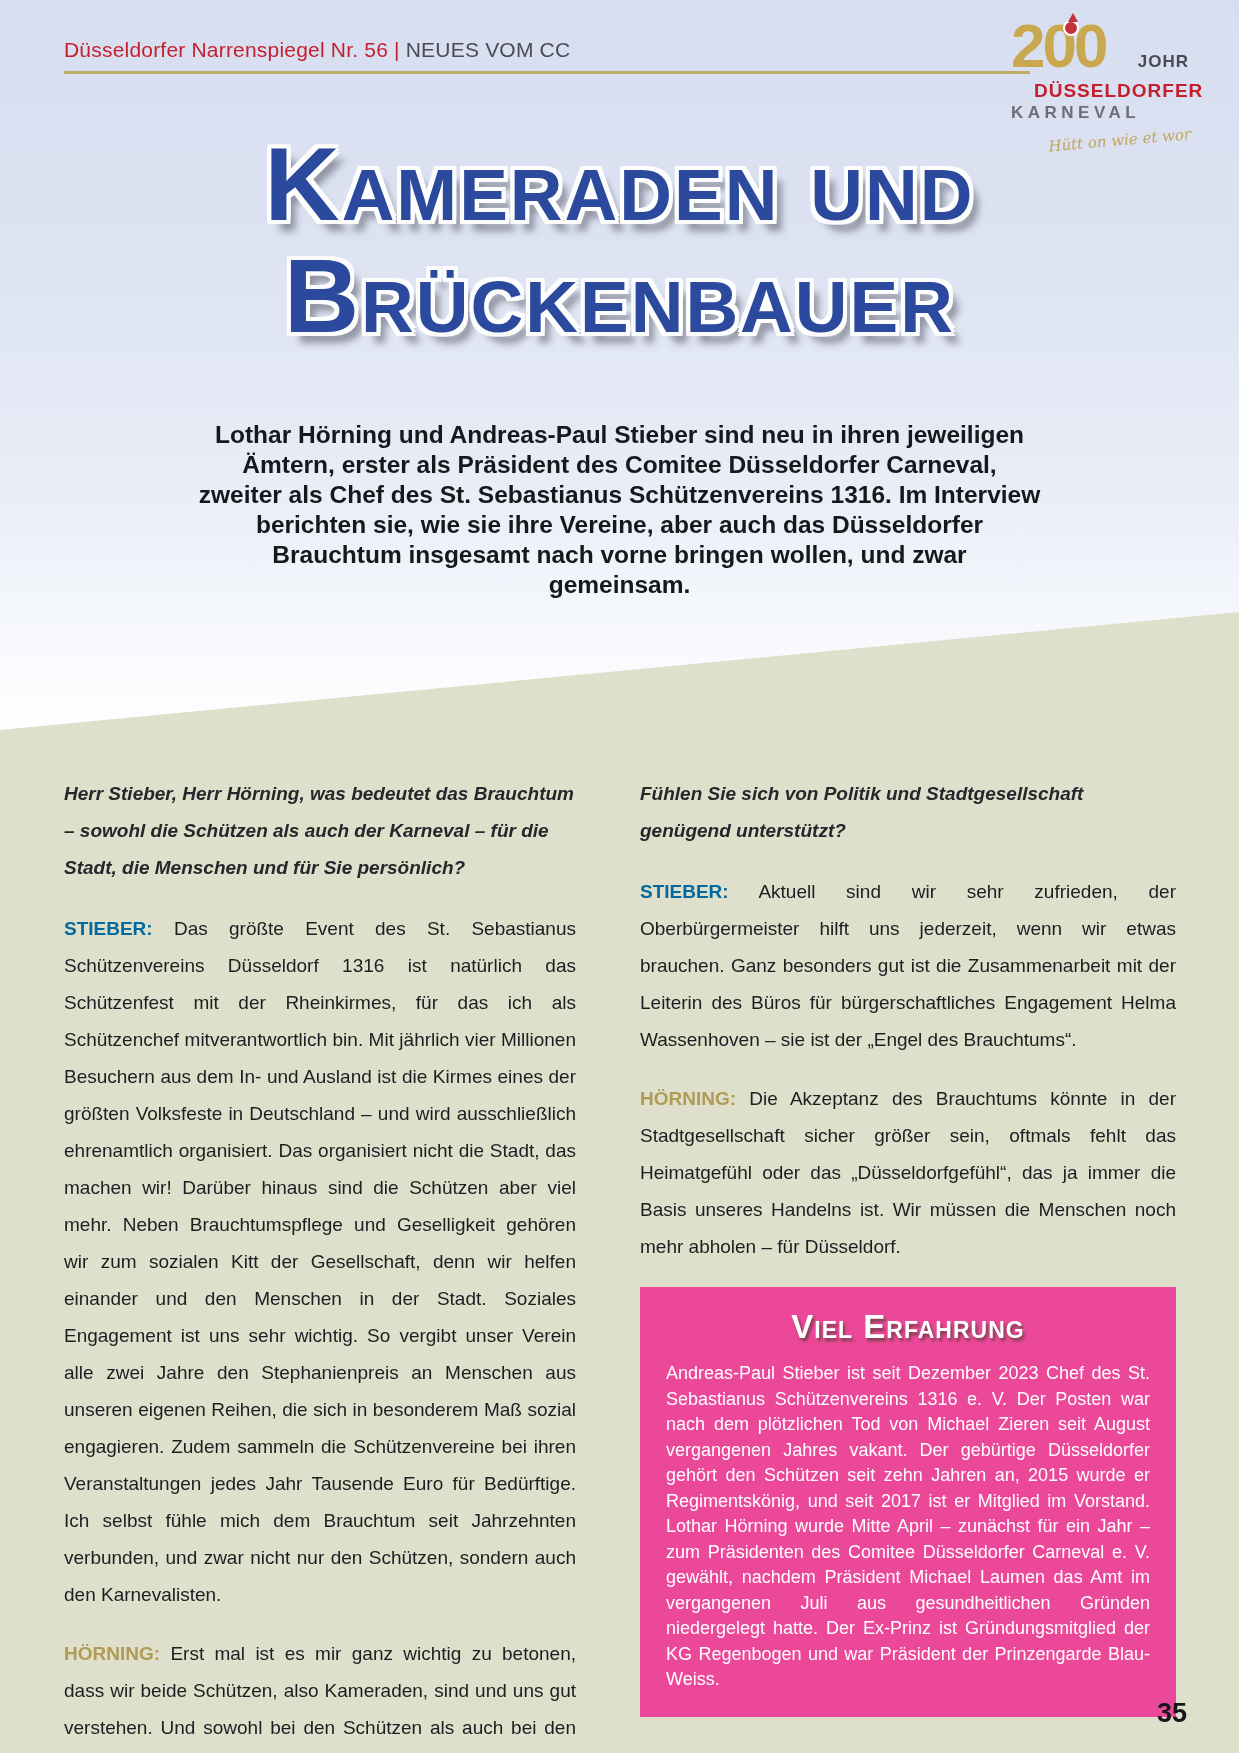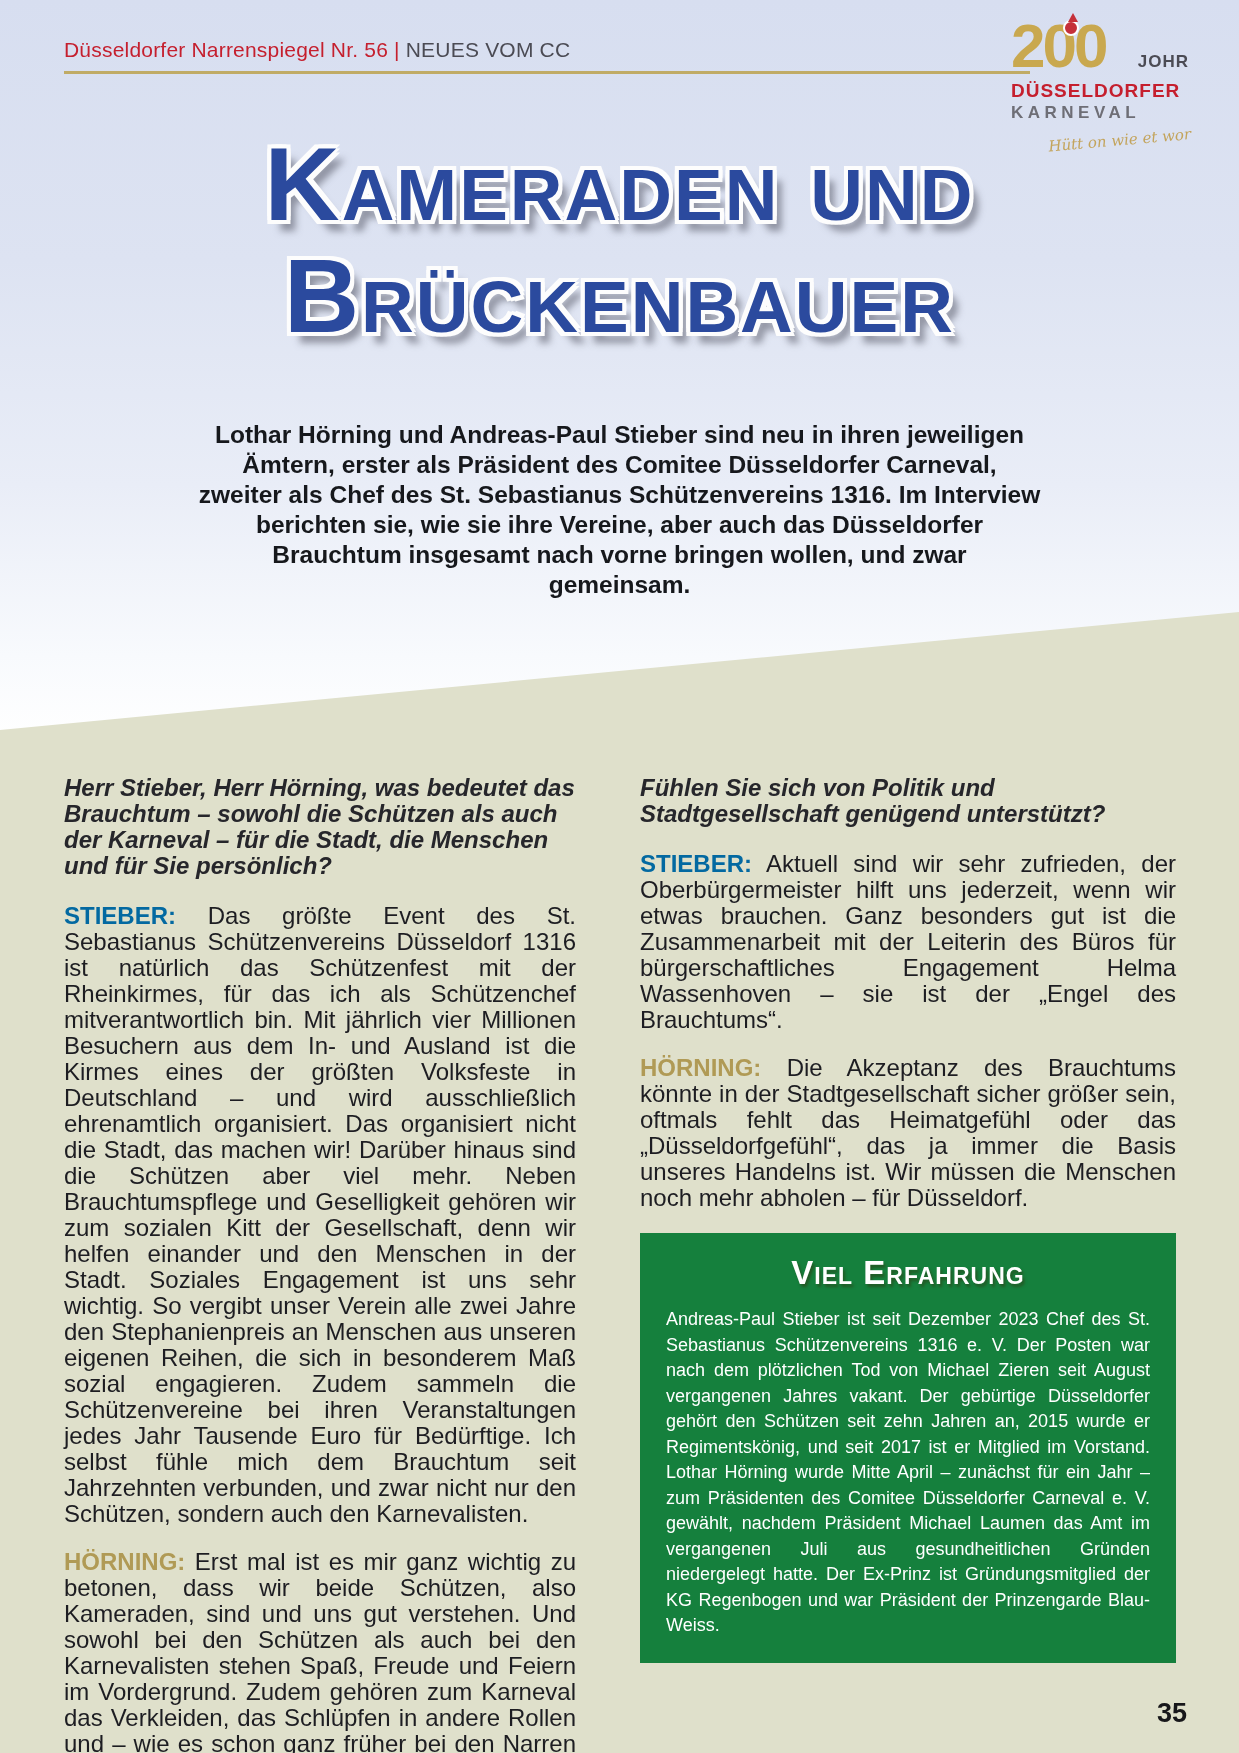--- a/index.html
+++ b/index.html
@@ -45,21 +45,21 @@
     position:absolute; left:52px; top:4px;
     width:16px; height:16px; border-radius:50%;
     background:#c5303a; border:2px solid #fff;
   }
   .logo-jester::before {
     content:""; position:absolute; left:3px; top:-9px;
     width:0; height:0;
     border-left:5px solid transparent; border-right:5px solid transparent;
     border-bottom:9px solid #c5303a;
   }
-  .logo-brand1 { font-size:19px; font-weight:bold; color:#c51f2e; letter-spacing:1px; margin-top:2px; }
+  .logo-brand1 { font-size:19px; font-weight:bold; color:#c51f2e; letter-spacing:1px; margin-top:2px;margin-left:23px; }
   .logo-brand2 { font-size:17px; font-weight:bold; color:#6e6e76; letter-spacing:4.5px; margin-top:1px; }
   .logo-slogan {
     margin-top:2px; text-align:right;
     font-family:"DejaVu Serif", serif;
     font-style:italic; font-size:15px; color:#c3a45c;
     transform:rotate(-5deg); transform-origin:right center;
   }
   
   .headline {
     position:absolute; top:128px; left:0; right:0;
@@ -81,34 +81,34 @@
     color:#16181c;
   }
   
   .columns {
     position:absolute; top:775px; left:64px; width:1112px;
     display:flex; gap:64px;
   }
   .col-left  { width:512px; }
   .col-right { width:536px; }
   .col p {
-    font-size:24px; line-height:26px; color:#1d1d22;
+    font-size:19px; line-height:37px; color:#1d1d22;
     text-align:justify; hyphens:auto; margin-bottom:22px;
   }
   .col p.q {
     font-weight:bold; font-style:italic; color:#26262b;
     text-align:left; margin-bottom:24px;
   }
   .sp { font-weight:bold; }
   .sp.blue { color:#0369a1; }
   .sp.gold { color:#b09a55; }
   
   .infobox {
     margin-top:8px;
-    background:#15803d;
+    background:#ec4899;
     padding:20px 26px 24px 26px;
     color:#ffffff;
   }
   .infobox-title {
     text-align:center;
     font-variant:small-caps; font-weight:bold;
     font-size:33px; line-height:40px; letter-spacing:1px;
     color:#ffffff;
     text-shadow:2px 3px 3px rgba(45,60,20,.6);
     margin-bottom:14px;

